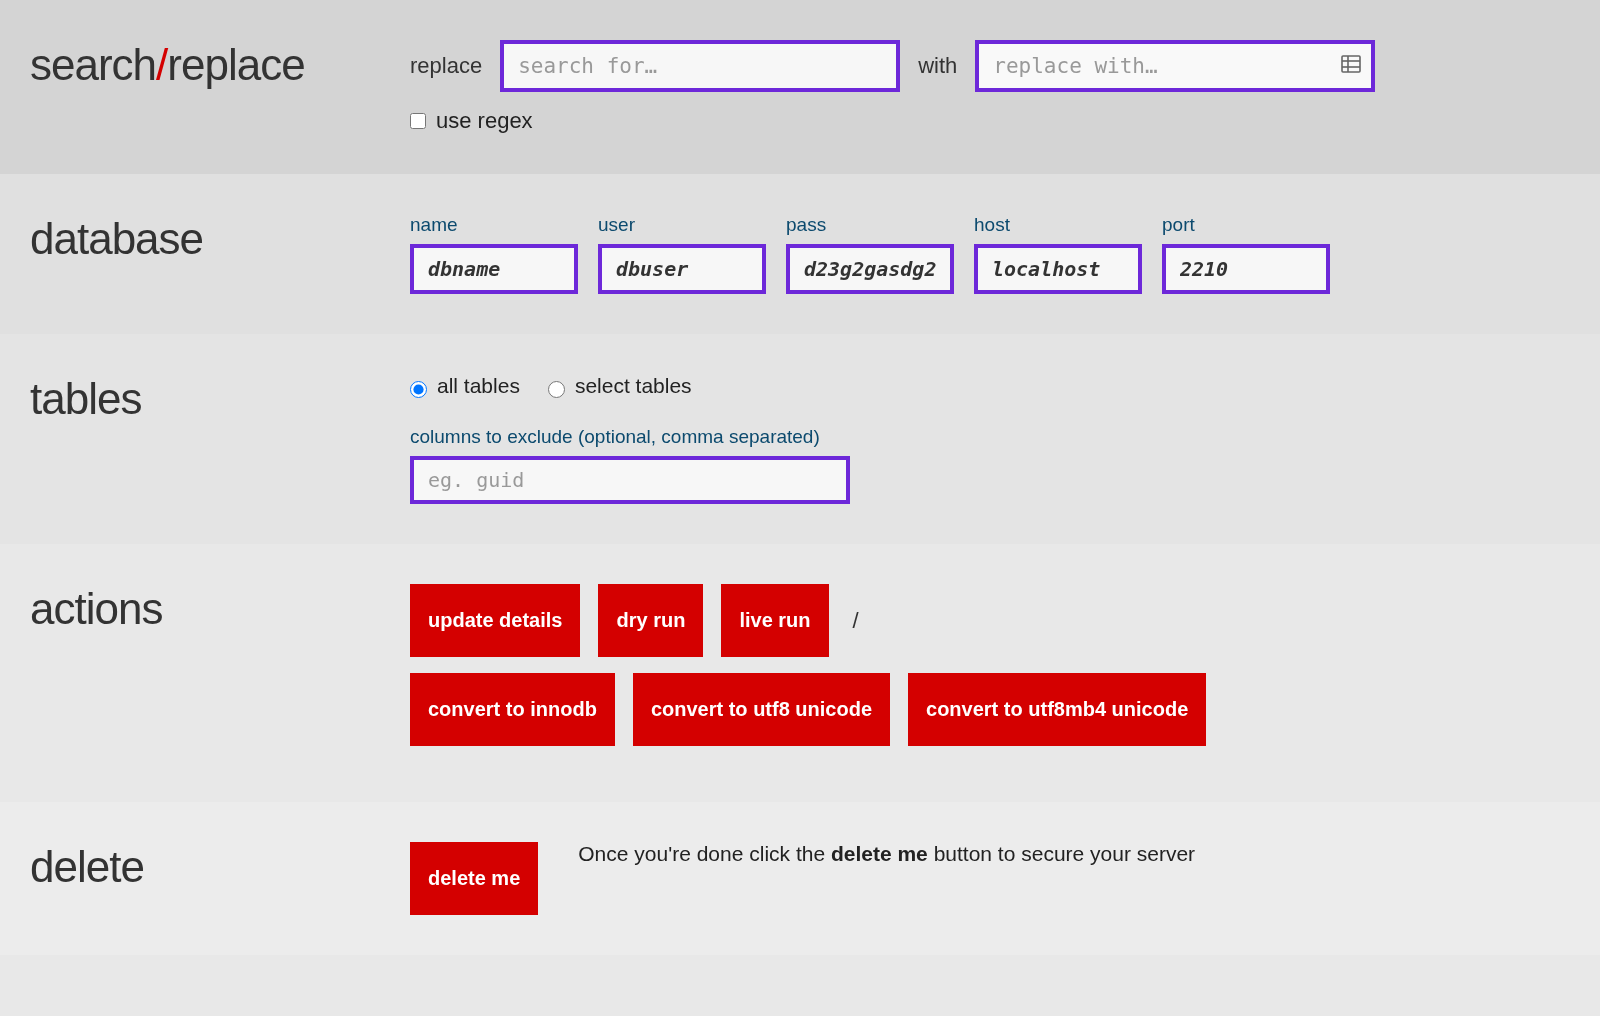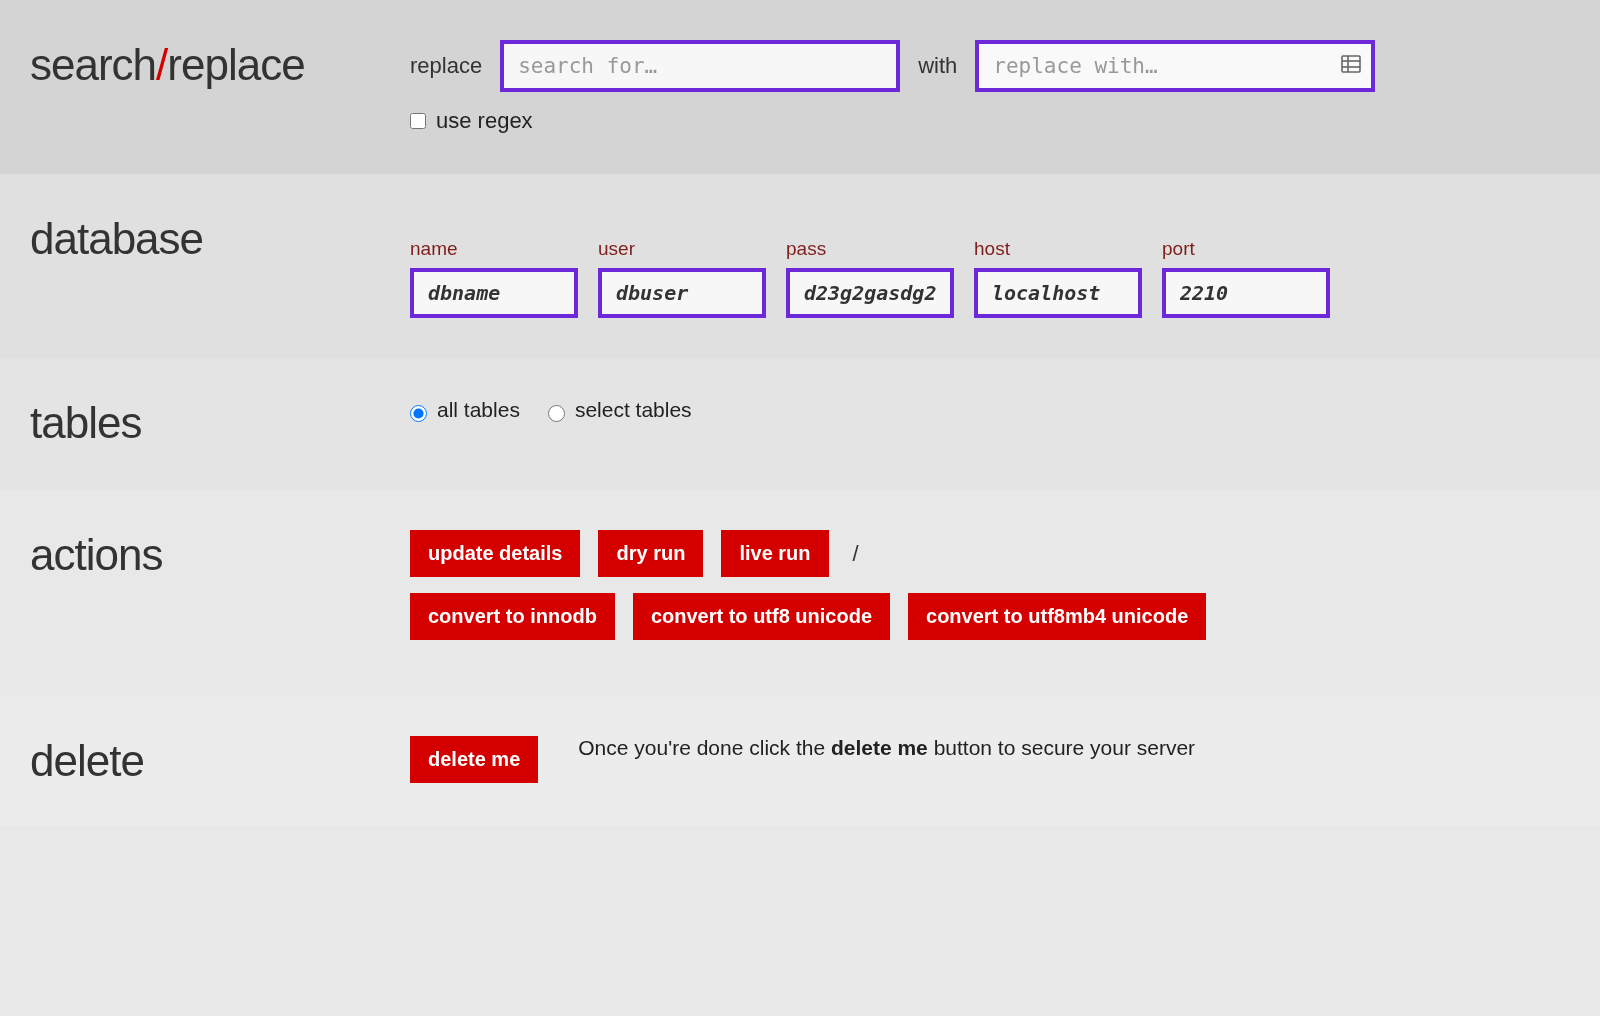--- a/index.html
+++ b/index.html
@@ -9,40 +9,40 @@
 .section:nth-child(2) { background: #e0e0e0; }
 .section:nth-child(3) { background: #e4e4e4; }
 .section:nth-child(4) { background: #e8e8e8; }
 .section:nth-child(5) { background: #ececec; }
 .label-col { width: 380px; flex-shrink: 0; }
 .label-col h2 { font-size: 44px; font-weight: 300; color: #333; letter-spacing: -1px; }
 .slash { color: #d40000; font-weight: 400; }
 .content-col { flex: 1; }
 .row { display: flex; align-items: center; gap: 18px; margin-bottom: 16px; flex-wrap: wrap; }
 .inline-label { font-size: 22px; color: #333; }
-.field-label { font-size: 19px; color: #7f1d1d; margin-bottom: 8px; display: block; margin-top: 24px; }
+.field-label { font-size: 19px; color: #0c4a6e; margin-bottom: 8px; display: block; }
 input[type="text"] { font-family: "Menlo", "Consolas", monospace; font-size: 21px; padding: 12px 14px; border: 4px solid #6d28d9; background: #f7f7f7; color: #333; }
 input[type="text"]::placeholder { color: #999; }
 .big-input { width: 400px; height: 52px; font-size: 24px; background: #e8e8e8; }
 .big-input.white { background: #f9f9f9; }
 .big-input::placeholder { color: #a0a0a0; }
 .replace-input-wrap { position: relative; display: inline-block; }
 .input-icon { position: absolute; right: 14px; top: 50%; transform: translateY(-50%); color: #888; }
 .db-row { display: flex; gap: 20px; }
 .db-field { display: flex; flex-direction: column; }
 .db-field input { width: 168px; height: 50px; font-size: 20px; font-weight: bold; font-style: italic; }
 .checkbox-row { display: flex; align-items: center; gap: 10px; font-size: 22px; margin-top: 12px; }
 .checkbox-row input { width: 16px; height: 16px; }
 .radio-row { display: flex; align-items: center; gap: 28px; font-size: 21px; margin-bottom: 28px; }
 .radio-opt { display: flex; align-items: flex-end; gap: 10px; }
 .radio-opt input { width: 17px; height: 17px; }
 .cols-row { display: flex; gap: 50px; }
 .cols-field { flex: 1; }
 .cols-field input { width: 440px; height: 48px; font-size: 20px; }
-.btn { background: #d40000; color: #fff; border: none; padding: 12px 18px; font-size: 20px; font-weight: 600; cursor: pointer; font-family: inherit; }
+.btn { background: #d40000; color: #fff; border: none; padding: 25px 18px; font-size: 20px; font-weight: 600; cursor: pointer; font-family: inherit; }
 .delete-row { display: flex; align-items: flex-start; gap: 40px; }
 .delete-text { font-size: 21px; color: #222; }
 .delete-text strong { font-weight: 700; }
 .sep { font-size: 22px; color: #333; padding: 0 6px; }
 </style>
 </head>
 <body>
 
 <div class="section">
   <div class="label-col">
@@ -111,20 +111,24 @@
       <label class="radio-opt">
           <input type="radio" name="tblmode" checked="" style="">
           <span>all tables</span>
         </label>
       <label class="radio-opt">
           <input type="radio" name="tblmode" style="">
           <span>select tables</span>
         </label>
     </div>
     <div class="cols-row">
+      <div class="cols-field">
+        <span class="field-label">columns to exclude (optional, comma separated)</span>
+        <input type="text" placeholder="eg. guid" style="">
+      </div>
     </div>
   </div>
 </div>
 
 <div class="section">
   <div class="label-col">
       <h2>actions</h2>
     </div>
   <div class="content-col">
     <div class="row">

